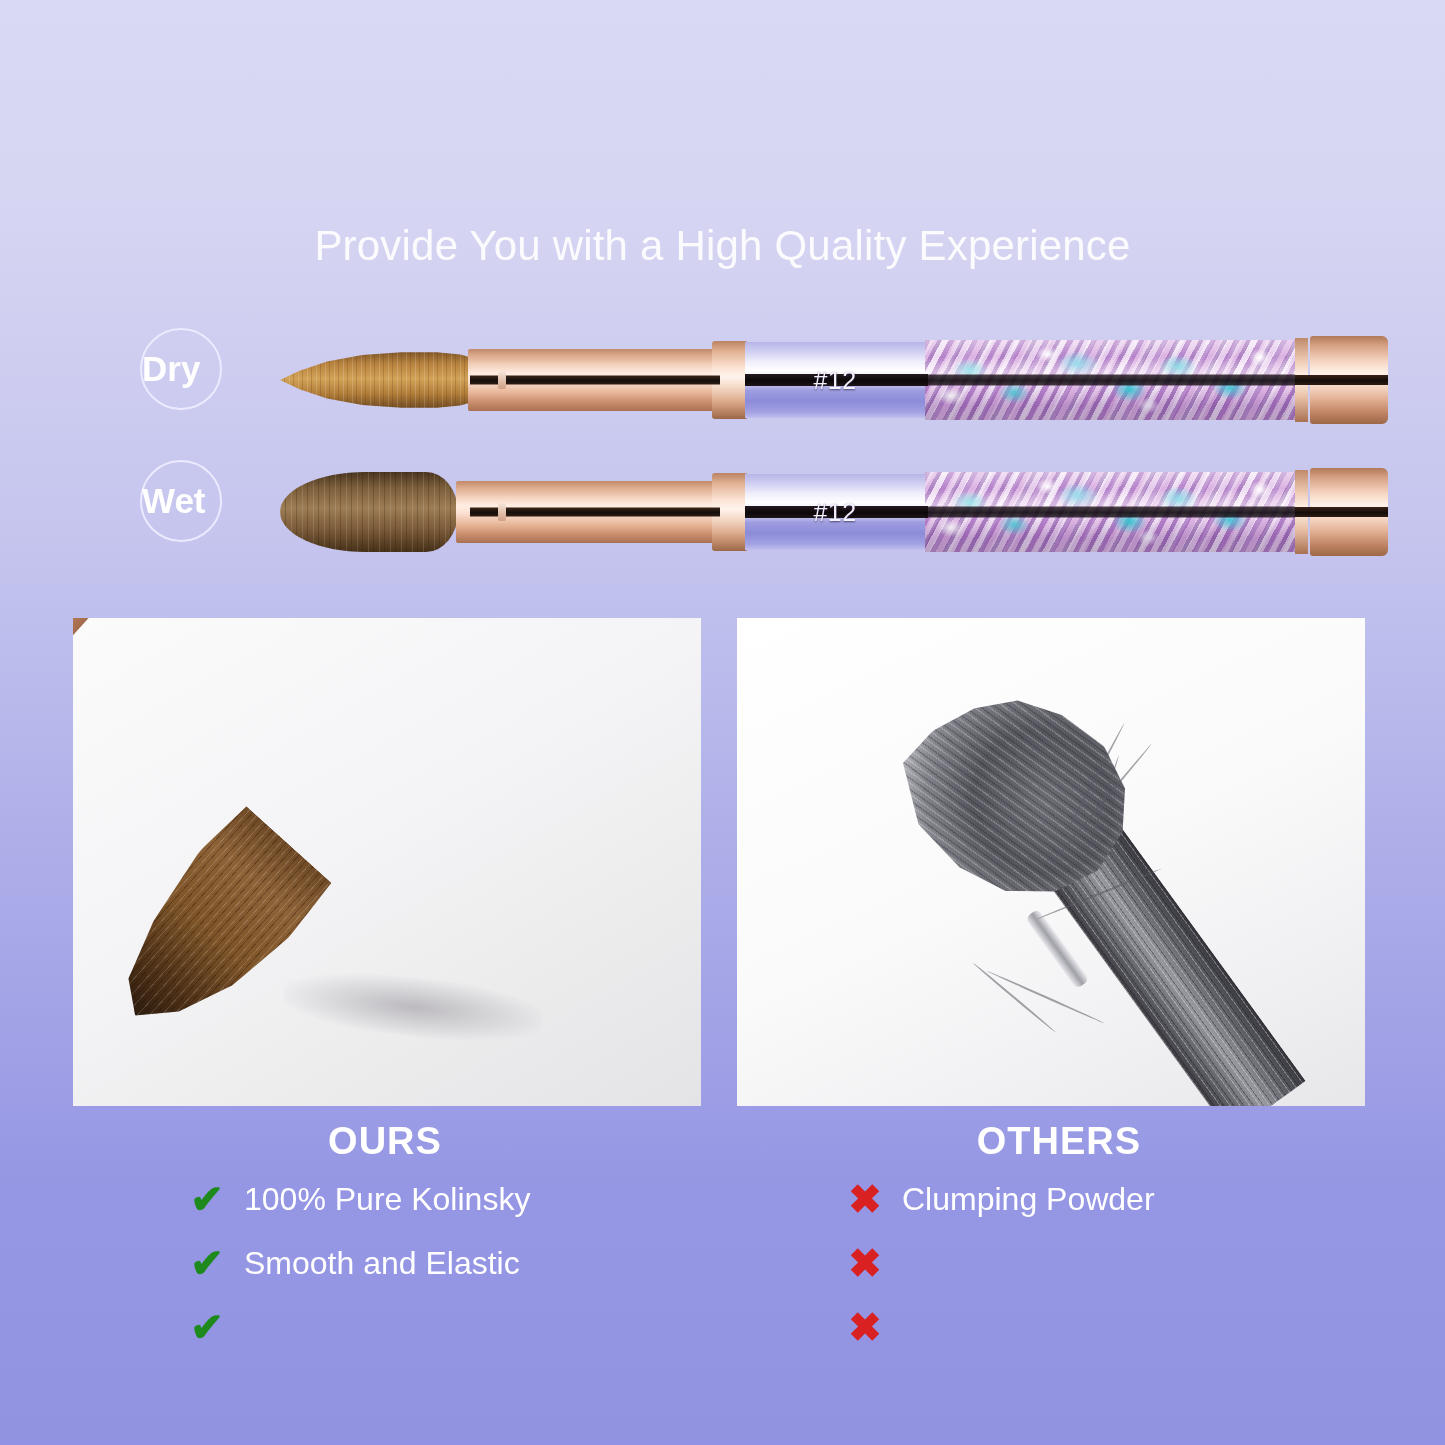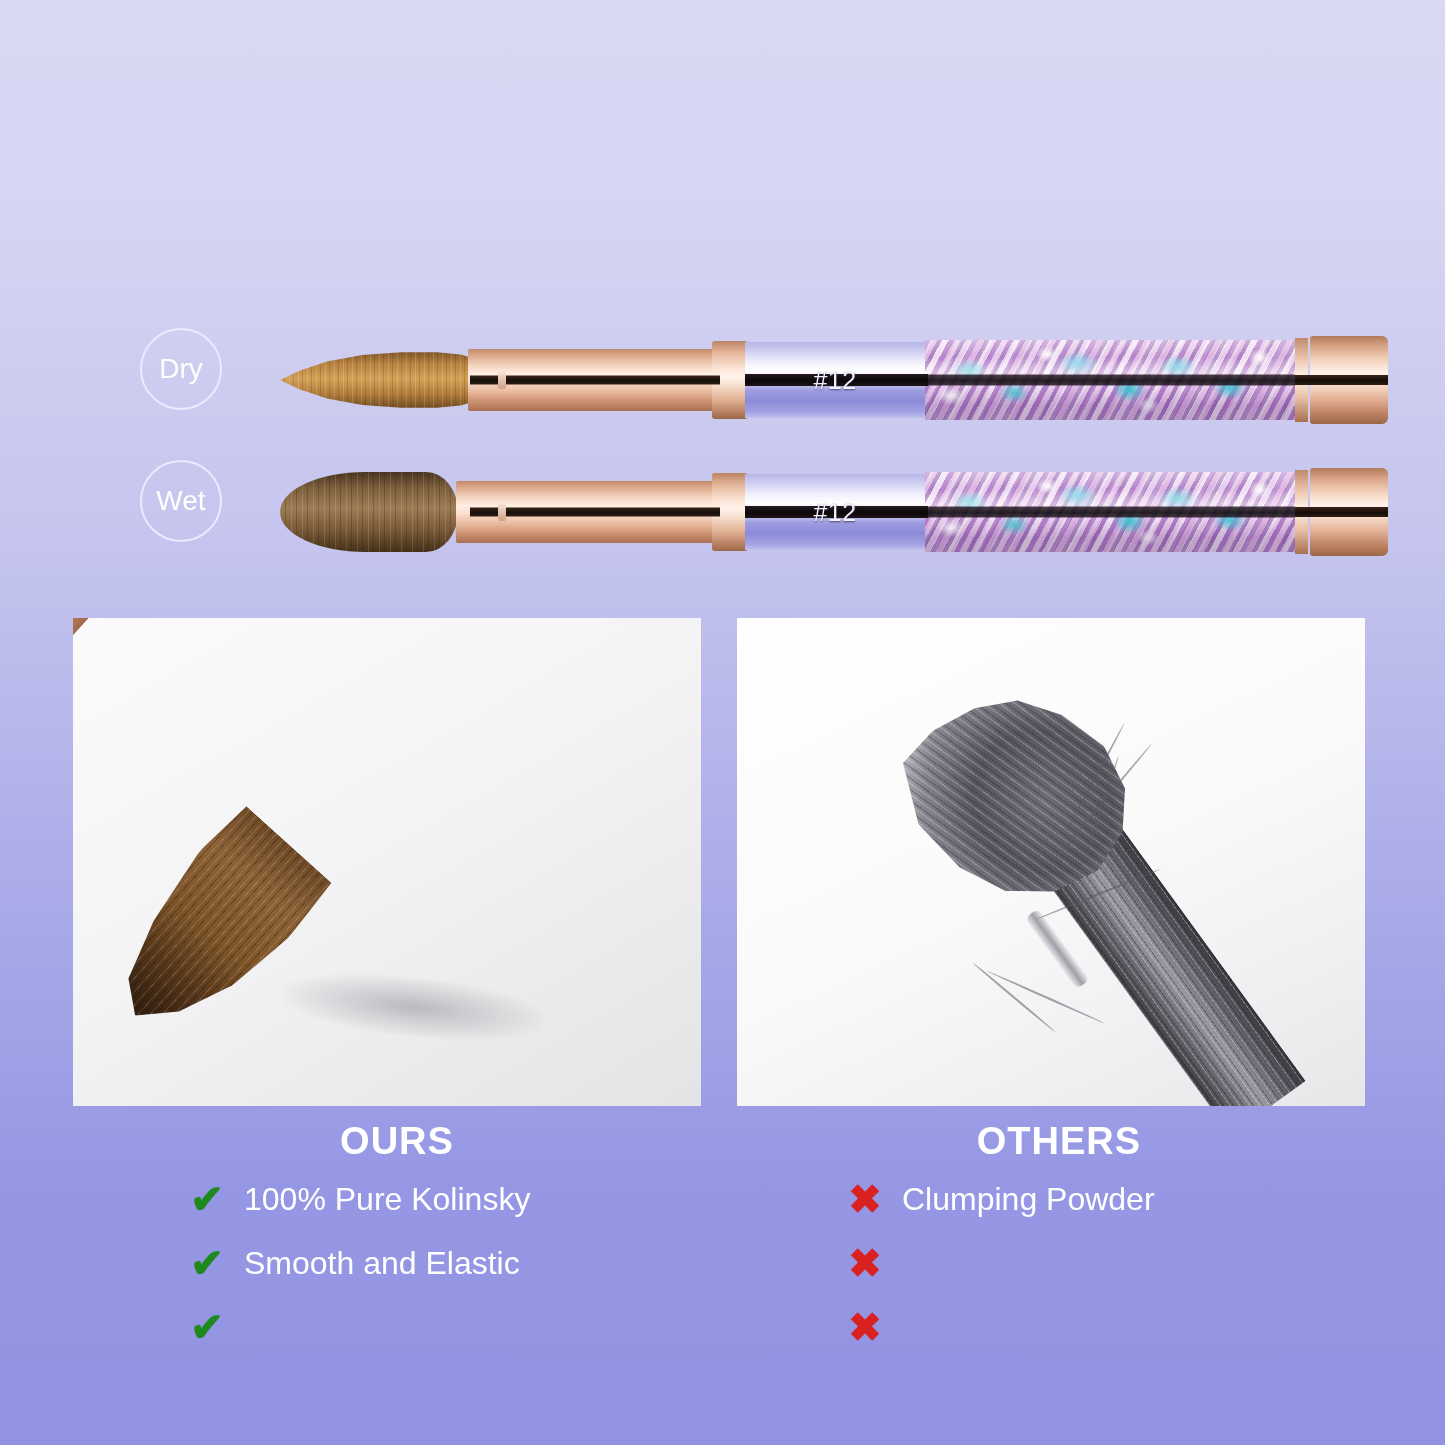--- a/index.html
+++ b/index.html
@@ -58,25 +58,26 @@
 
   .state-badge {
     position: absolute;
     left: 140px;
     top: 8px;
     width: 82px;
     height: 82px;
     border: 2px solid #eceaff;
     border-radius: 50%;
     color: #ffffff;
-    font-size: 28px;
+    font-size: 35px;
     display: flex;
     align-items: center;
-    justify-content: center;
+    justify-content: flex-start;
     box-sizing: border-box;
+    font-weight: bold;
   }
 
   .brush {
     position: absolute;
     left: 280px;
     top: 0;
     width: 1090px;
     height: 120px;
   }
 
@@ -410,21 +411,21 @@
 
   
   .col-title {
     position: absolute;
     font-size: 38px;
     font-weight: bold;
     color: #ffffff;
     letter-spacing: 1px;
     top: 1120px;
   }
-  #title-ours { left: 12px; width: 770px; text-align: center; }
+  #title-ours { left: 0; width: 770px; text-align: center; }
   #title-others { left: 670px; width: 778px; text-align: center; }
 
   .feature-list {
     position: absolute;
     top: 1168px;
   }
   #list-ours { left: 182px; }
   #list-others { left: 840px; }
 
   .feature-item {
@@ -450,20 +451,21 @@
     color: #ffffff;
     margin-left: 12px;
     white-space: nowrap;
   }
 </style>
 </head>
 <body>
 
 <div id="infographic">
 
+  <div class="subhead">Provide You with a High Quality Experience</div>
 
   <div class="brush-row" id="brush-row-dry">
     <div class="state-badge">
       <span>Dry</span>
     </div>
     <div class="brush">
       <div class="bristles bristles-dry"></div>
       <div class="ferrule ferrule-main"></div>
       <div class="ferrule-groove"></div>
       <div class="ferrule-crimp"></div>

